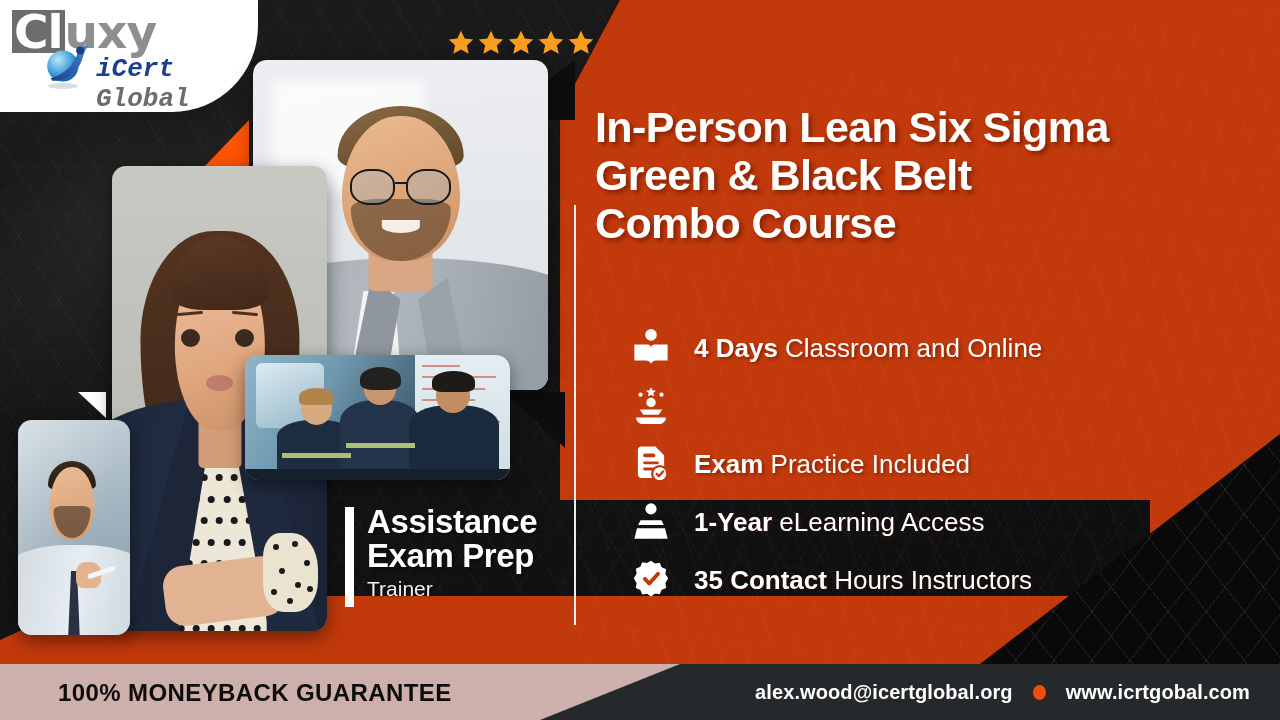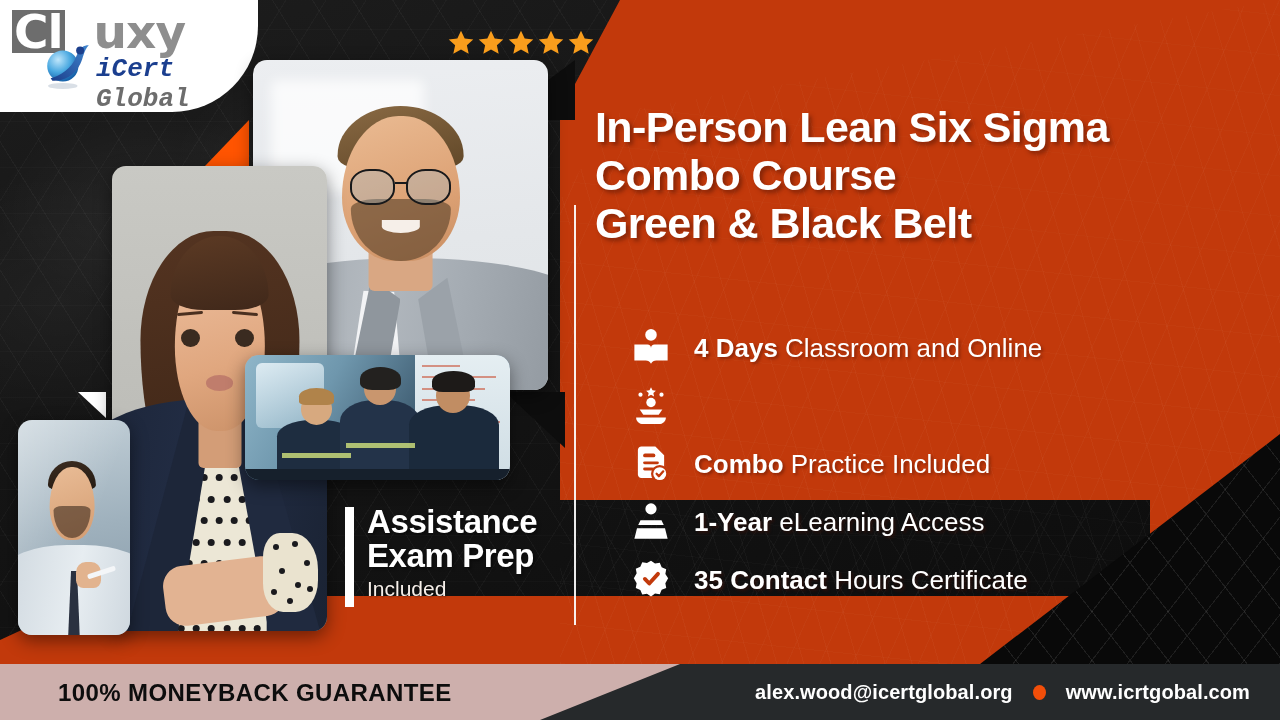--- a/index.html
+++ b/index.html
@@ -85,21 +85,21 @@
   }
   .logo-cluxy {
     position:absolute; left:12px; top:4px;
     font-size:47px; font-weight:bold; letter-spacing:-1px;
     font-family:"DejaVu Sans", sans-serif;
   }
   .logo-cluxy .c-box {
     display:inline-block; background:#6d6d6d; color:#ffffff;
     padding:0 2px; line-height:.92;
   }
-  .logo-cluxy .rest { color:#8e8e8e;margin-left:29px; }
+  .logo-cluxy .rest { color:#8e8e8e; }
   .logo-swoosh { position:absolute; left:42px; top:40px; width:52px; height:52px; }
   .logo-icert {
     position:absolute; left:96px; top:54px;
     font-family:Liberation Mono, monospace;
     font-style:italic; font-size:26px; font-weight:bold;
   }
   .logo-icert .i { color:#1b3f8f; }
   .logo-icert .g { color:#6d6d6d; }
 
   
@@ -593,22 +593,22 @@
       <circle cx="44" cy="12" r="4.6" fill="#1c3f8c"></circle>
       <ellipse cx="24" cy="53" rx="17" ry="3.4" fill="#c9d2dc" opacity=".7"></ellipse>
     </svg>
     <div class="logo-icert"><span class="i">iCert</span> <span class="g">Global</span></div>
   </div>
 
   <div class="v-divider"></div>
 
   <div class="headline">
     <div>In-Person Lean Six Sigma</div>
+    <div>Green &amp; Black Belt</div>
     <div>Combo Course</div>
-    <div>Green &amp; Black Belt</div>
   </div>
 
   <div class="features">
 
     <div class="feature">
       <svg class="feat-icon" viewBox="0 0 48 48">
         <circle cx="24" cy="9" r="6.6" fill="#fff"></circle>
         <path d="M5 20h15c2.4 0 4 1.6 4 4v18c-1.4-2.6-3.4-3.6-6-3.6H5z" fill="#fff"></path>
         <path d="M43 20H28c-2.4 0-4 1.6-4 4v18c1.4-2.6 3.4-3.6 6-3.6h13z" fill="#fff"></path>
       </svg>
@@ -629,50 +629,50 @@
     <div class="feature">
       <svg class="feat-icon" viewBox="0 0 48 48">
         <path d="M9 4h20l10 10v22c0 2.2-1.8 4-4 4H13c-2.2 0-4-1.8-4-4V8c0-2.2 1.8-4 4-4z" fill="#fff"></path>
         <rect x="15" y="12" width="14" height="4.4" rx="2.2" fill="#c2390b"></rect>
         <rect x="15" y="21" width="18" height="3.4" rx="1.7" fill="#c2390b"></rect>
         <rect x="15" y="28" width="12" height="3.4" rx="1.7" fill="#c2390b"></rect>
         <circle cx="34" cy="35" r="10" fill="#c2390b"></circle>
         <circle cx="34" cy="35" r="7.4" fill="#fff"></circle>
         <path d="M30.4 35.2l2.6 2.8 5-5.6" stroke="#c2390b" stroke-width="2.6" fill="none" stroke-linecap="round" stroke-linejoin="round"></path>
       </svg>
-      <div class="feat-text"><b>Combo</b><span> Practice Included</span></div>
+      <div class="feat-text"><b>Exam</b><span> Practice Included</span></div>
     </div>
 
     <div class="feature">
       <svg class="feat-icon" viewBox="0 0 48 48">
         <circle cx="24" cy="9" r="6.4" fill="#fff"></circle>
         <path d="M12 22h24l2.6 5.4H9.4z" fill="#fff"></path>
         <path d="M8 31h32l3 12H5z" fill="#fff"></path>
       </svg>
       <div class="feat-text"><b>1-Year</b><span> eLearning Access</span></div>
     </div>
 
     <div class="feature">
       <svg class="feat-icon" viewBox="0 0 48 48">
         <path d="M24 2l4.6 3.2 5.4-1 2.2 5.2 5.2 2.2-1 5.4L43.6 22l-3.2 5.6 1 5.4-5.2 2.2-2.2 5.2-5.4-1L24 42.8l-4.6-3.2-5.4 1-2.2-5.2-5.2-2.2 1-5.4L4.4 22l3.2-5.6-1-5.4 5.2-2.2 2.2-5.2 5.4 1z" fill="#fff"></path>
         <path d="M17 22.8l5 5.2 10-11" stroke="#c2390b" stroke-width="4.4" fill="none" stroke-linecap="round" stroke-linejoin="round"></path>
       </svg>
-      <div class="feat-text"><b>35 Contact</b><span> Hours Certificate</span></div>
+      <div class="feat-text"><b>35 Contact</b><span> Hours Instructors</span></div>
     </div>
 
   </div>
 
   <div class="exam-prep">
     <div class="exam-bar"></div>
     <div>
       <div class="exam-title">
         <div>Assistance</div>
         <div>Exam Prep</div>
       </div>
-      <div class="exam-sub">Included</div>
+      <div class="exam-sub">Trainer</div>
     </div>
   </div>
 
   <div class="bottom-rose"></div>
   <div class="bottom-dark"></div>
   <div class="money-back">100% MONEYBACK GUARANTEE</div>
   <div class="contact">
     <div class="contact-email">alex.wood@icertglobal.org</div>
     <div class="dot-sep"></div>
     <div class="contact-web">www.icrtgobal.com</div>

